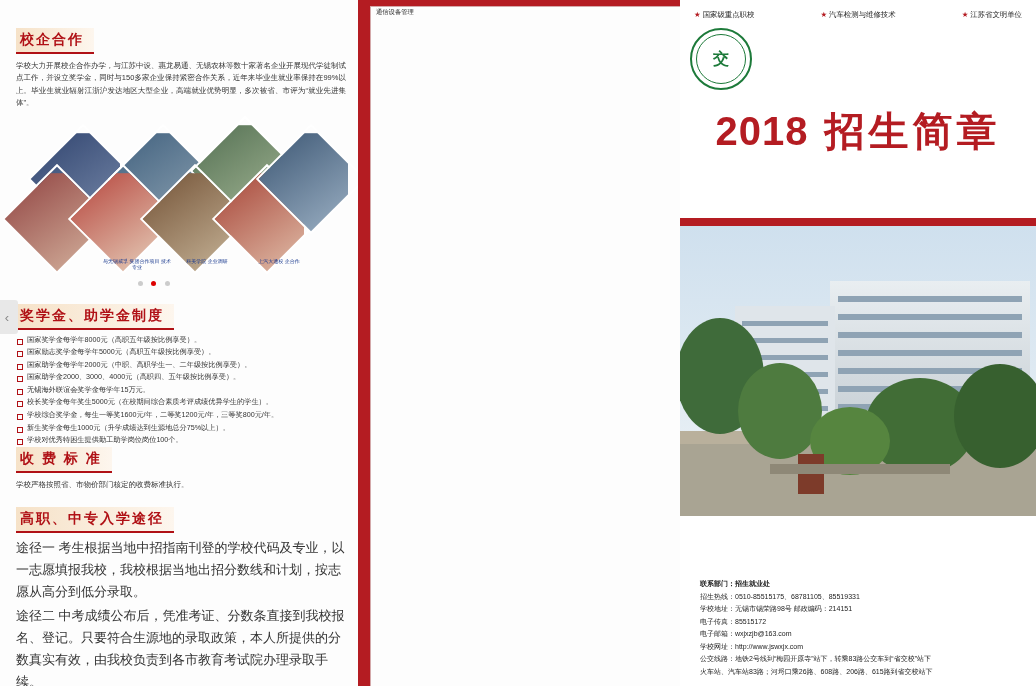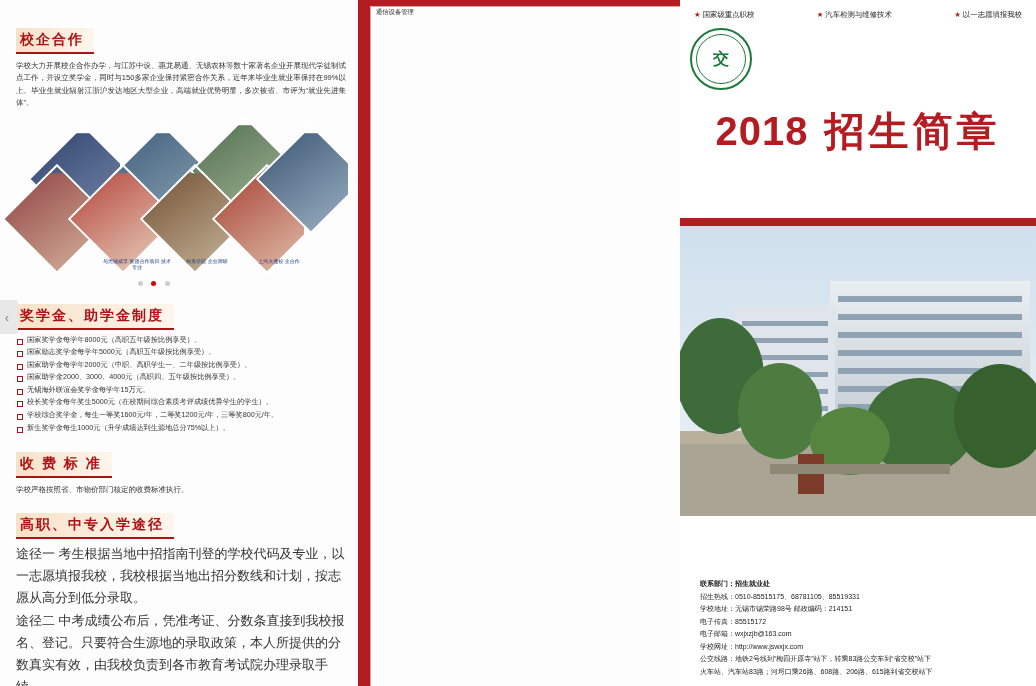--- a/index.html
+++ b/index.html
@@ -184,24 +184,25 @@
         <div class="sec-title boxed">奖学金、助学金制度</div>
         <ul class="bullets">
           <li>国家奖学金每学年8000元（高职五年级按比例享受）。</li>
           <li>国家励志奖学金每学年5000元（高职五年级按比例享受）。</li>
           <li>国家助学金每学年2000元（中职、高职学生一、二年级按比例享受）。</li>
           <li>国家助学金2000、3000、4000元（高职四、五年级按比例享受）。</li>
           <li>无锡海外联谊会奖学金每学年15万元。</li>
           <li>校长奖学金每年奖生5000元（在校期间综合素质考评成绩优异学生的学生）。</li>
           <li>学校综合奖学金，每生一等奖1600元/年，二等奖1200元/年，三等奖800元/年。</li>
           <li>新生奖学金每生1000元（升学成绩达到生源地总分75%以上）。</li>
+          <li>学校对优秀特困生提供勤工助学岗位岗位100个。</li>
         </ul>
       </div>
 
-      <div style="margin-top:18px;">
+      <div style="">
         <div class="sec-title boxed">收 费 标 准</div>
         <div class="body-text">
           <p>学校严格按照省、市物价部门核定的收费标准执行。</p>
         </div>
       </div>
 
       <div style="margin-top:16px;">
         <div class="sec-title boxed">高职、中专入学途径</div>
         <div class="indent-text">
           <p>途径一  考生根据当地中招指南刊登的学校代码及专业，以一志愿填报我校，我校根据当地出招分数线和计划，按志愿从高分到低分录取。</p>
@@ -444,21 +445,21 @@
         <span class="star">★</span><span>招生对象：江苏省内应届初中毕业生。</span>
       </div>
     </div>
   </div>
 
   <div class="right">
 
     <div class="badges">
       <div class="badge"><span class="st">★</span><span>国家级重点职校</span></div>
       <div class="badge"><span class="st">★</span><span>汽车检测与维修技术</span></div>
-      <div class="badge"><span class="st">★</span><span>以一志愿填报我校</span></div>
+      <div class="badge"><span class="st">★</span><span>江苏省文明单位</span></div>
     </div>
 
     <div class="logo-row">
       <div class="logo">
         <div class="ring">交</div>
       </div>
     </div>
 
     <div class="bigtitle">
       <span class="yr">2018</span><span class="zs">招生简章</span>

